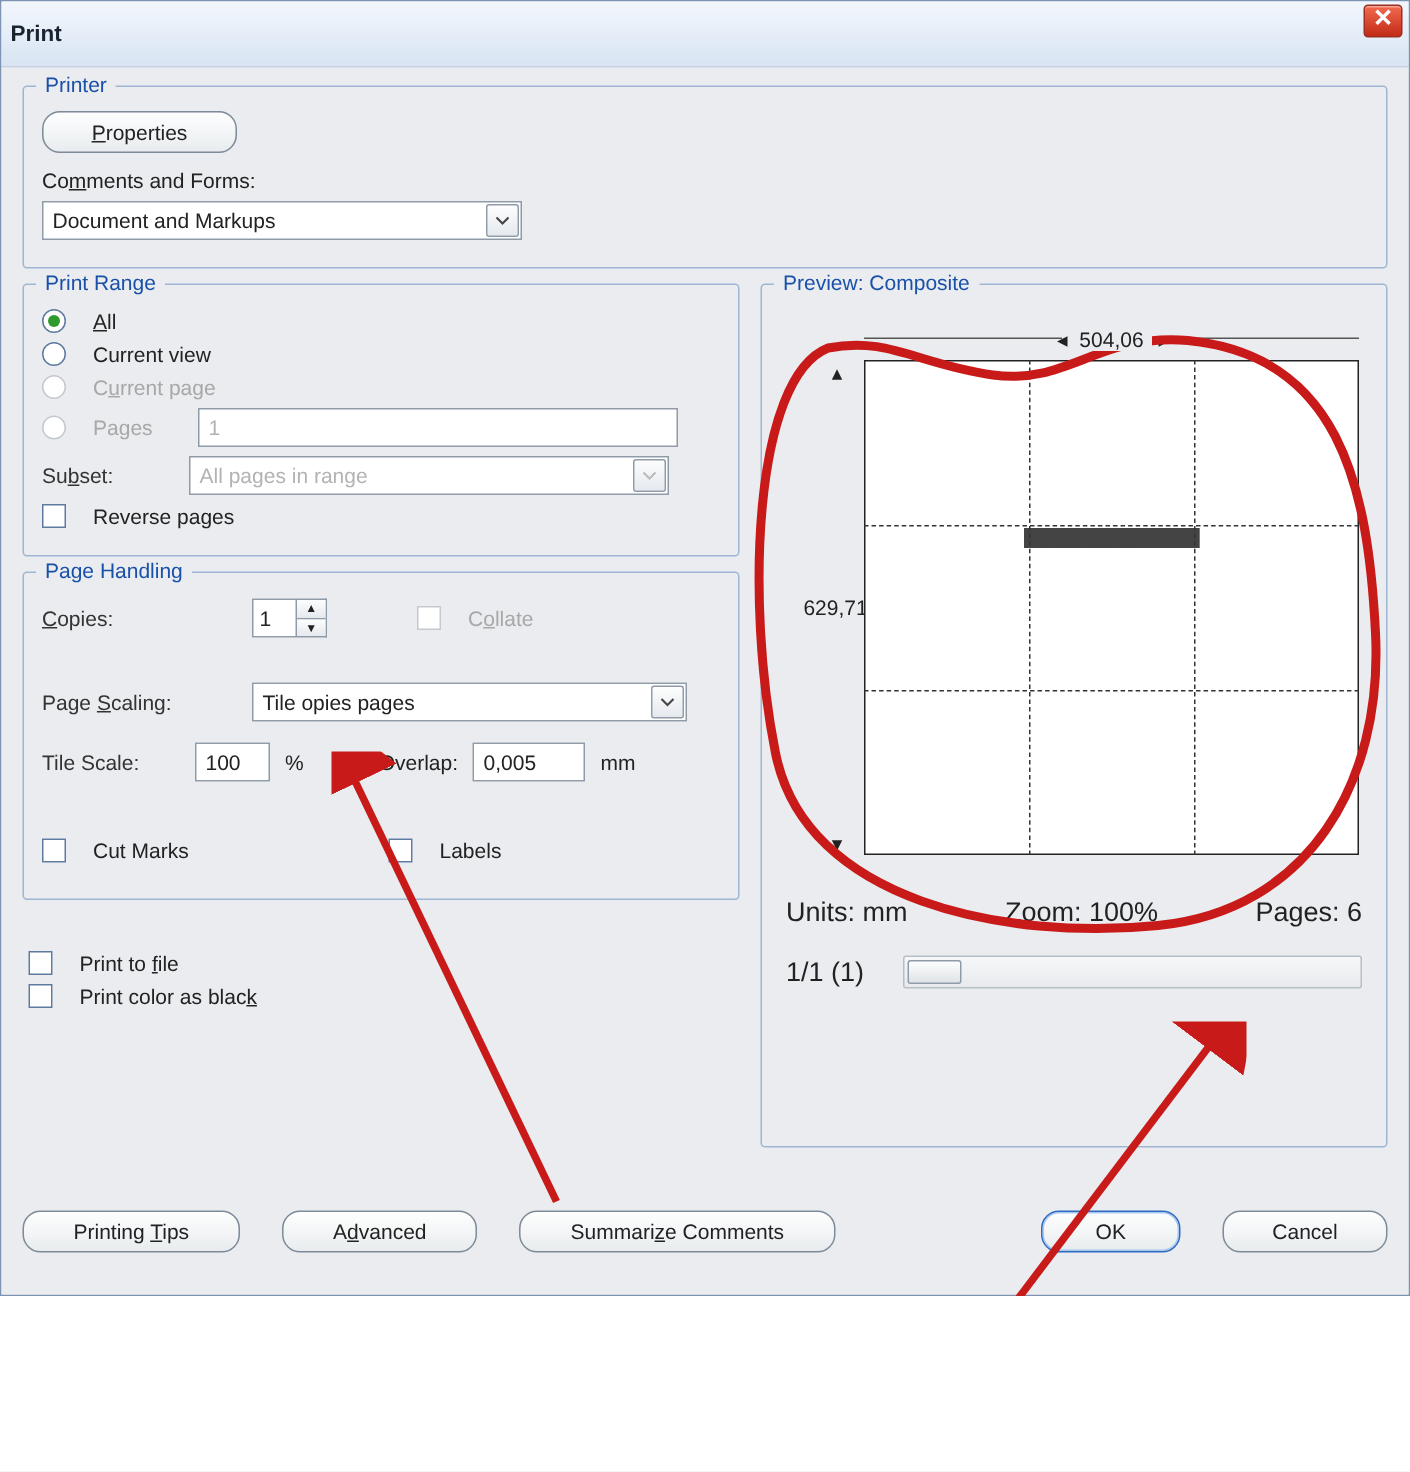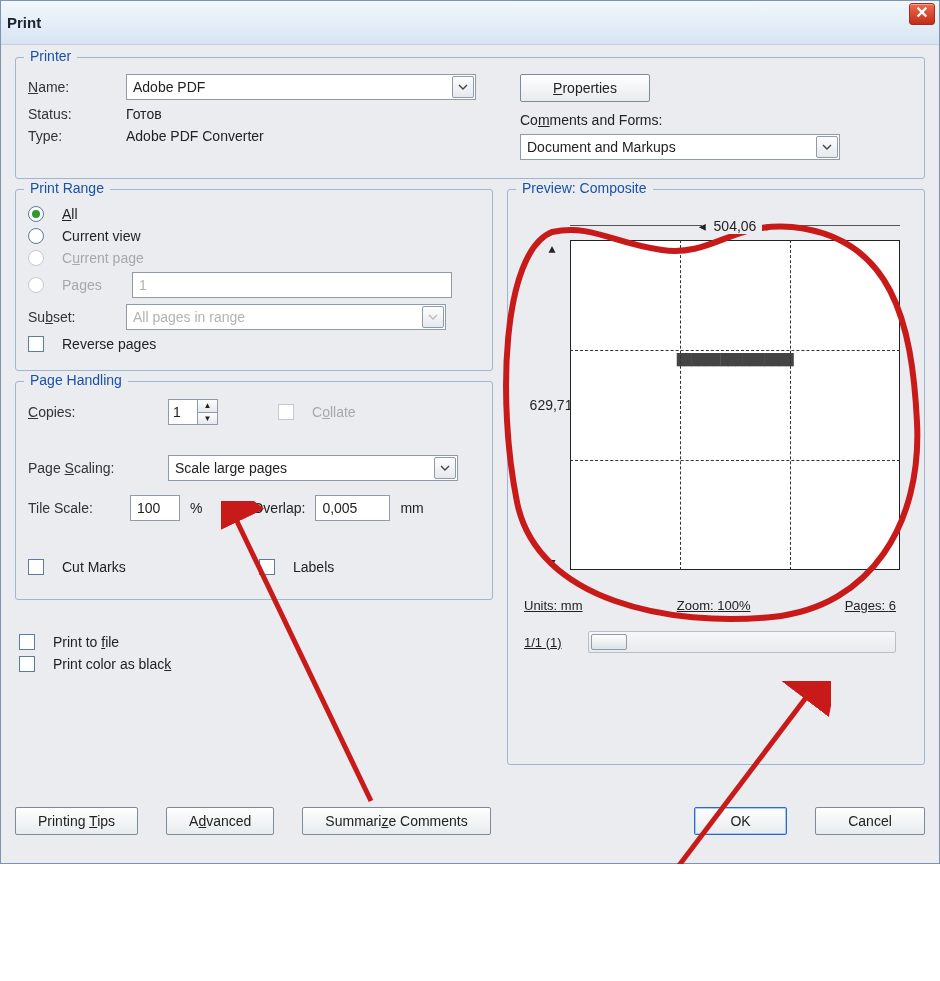--- a/index.html
+++ b/index.html
@@ -91,23 +91,23 @@
     border:1px solid #8f9ba8;
     border-radius:2px;
     background:linear-gradient(#fdfdfd,#e5e9ee);
     position:absolute;
     right:1px; top:1px;
     display:flex; align-items:center; justify-content:center;
   }
   .caret svg { width:10px; height:10px; }
   .btn {
     height:28px;
-    padding:0 22px;
+    padding:0 33px;
     border:1px solid #7d8a99;
-    border-radius:2px;
+    border-radius:12px;
     background:linear-gradient(#fefefe,#e8ecee);
     cursor:pointer;
     display:inline-flex; align-items:center; justify-content:center;
   }
   .btn.primary { border:1px solid #2d6ac2; box-shadow:0 0 0 1px #a8c8f0 inset; }
   .btn span { pointer-events:none; }
   .radio, .check {
     width:16px; height:16px;
     border:1px solid #5f7aa0;
     background:#fff;
@@ -136,22 +136,21 @@
     background:linear-gradient(#fdfdfd,#e5e9ee);
   }
   .spinner .spins div:first-child { border-bottom:1px solid #8f9ba8; }
   .footer-btns {
     display:flex;
     gap:28px;
     margin-top:14px;
   }
   .preview-area {
     background:#eaecef;
-    padding:4px 12px 6px 0;
-    text-decoration:underline;
+    padding:4px 0 6px 0;
   }
   .preview-frame {
     position:relative;
     width:380px; height:380px;
     margin:6px auto 4px auto;
   }
   .page-outline {
     position:absolute;
     left:50px; top:40px;
     width:330px; height:330px;
@@ -182,59 +181,38 @@
   }
   .slider-track {
     height:22px; border:1px solid #b7bfc7; background:linear-gradient(#f6f7f9,#e8eaed);
     position:relative; border-radius:2px;
   }
   .slider-thumb {
     position:absolute; left:2px; top:2px; width:36px; height:16px;
     background:linear-gradient(#fefefe,#dfe3e7); border:1px solid #8f9ba8; border-radius:2px;
   }
   u.mn { text-decoration: underline; }
-  .small { font-size:13px; }
+  .small { font-size:18px; }
 </style>
 </head>
 <body>
 
 <div class="window">
   <div class="titlebar">
     <span class="title">Print</span>
     <div class="close-btn">
       <span>✕</span>
     </div>
   </div>
 
   <div class="body">
 
     <div class="fieldset">
       <div class="legend">Printer</div>
       <div class="cols">
-        <div class="leftcol">
-          <div class="row">
-            <div class="lbl"><u class="mn">N</u>ame:</div>
-            <div class="combo" style="width:350px">
-              <span>Adobe PDF</span>
-              <div class="caret">
-                <svg viewBox="0 0 10 10">
-                    <path d="M1 3 L5 7 L9 3" fill="none" stroke="#444" stroke-width="1.4"></path>
-                  </svg>
-              </div>
-            </div>
-          </div>
-          <div class="row">
-            <div class="lbl">Status:</div>
-            <div>Готов</div>
-          </div>
-          <div class="row">
-            <div class="lbl">Type:</div>
-            <div>Adobe PDF Converter</div>
-          </div>
-        </div>
         <div class="rightcol">
           <div class="row" style="justify-content:flex-start">
             <div class="btn" style="width:130px">
               <span><u class="mn">P</u>roperties</span>
             </div>
           </div>
           <div class="row" style="margin-top:10px">
             <div>Co<u class="mn">m</u>ments and Forms:</div>
           </div>
           <div class="row">
@@ -307,21 +285,21 @@
             </div>
             <div style="width:40px"></div>
             <div class="row disabled">
               <span class="check" style="border-color:#c5c9cf"></span>
               <span>C<u class="mn">o</u>llate</span>
             </div>
           </div>
           <div class="row" style="margin-top:29px">
             <div class="lbl" style="min-width:130px">Page <u class="mn">S</u>caling:</div>
             <div class="combo" style="width:290px">
-              <span>Scale large pages</span>
+              <span>Tile opies pages</span>
               <div class="caret">
                 <svg viewBox="0 0 10 10">
                     <path d="M1 3 L5 7 L9 3" fill="none" stroke="#444" stroke-width="1.4"></path>
                   </svg>
               </div>
             </div>
           </div>
           <div class="row" style="margin-top:14px">
             <div class="lbl" style="min-width:92px">Tile Scale:</div>
             <div class="textin" style="width:50px">

